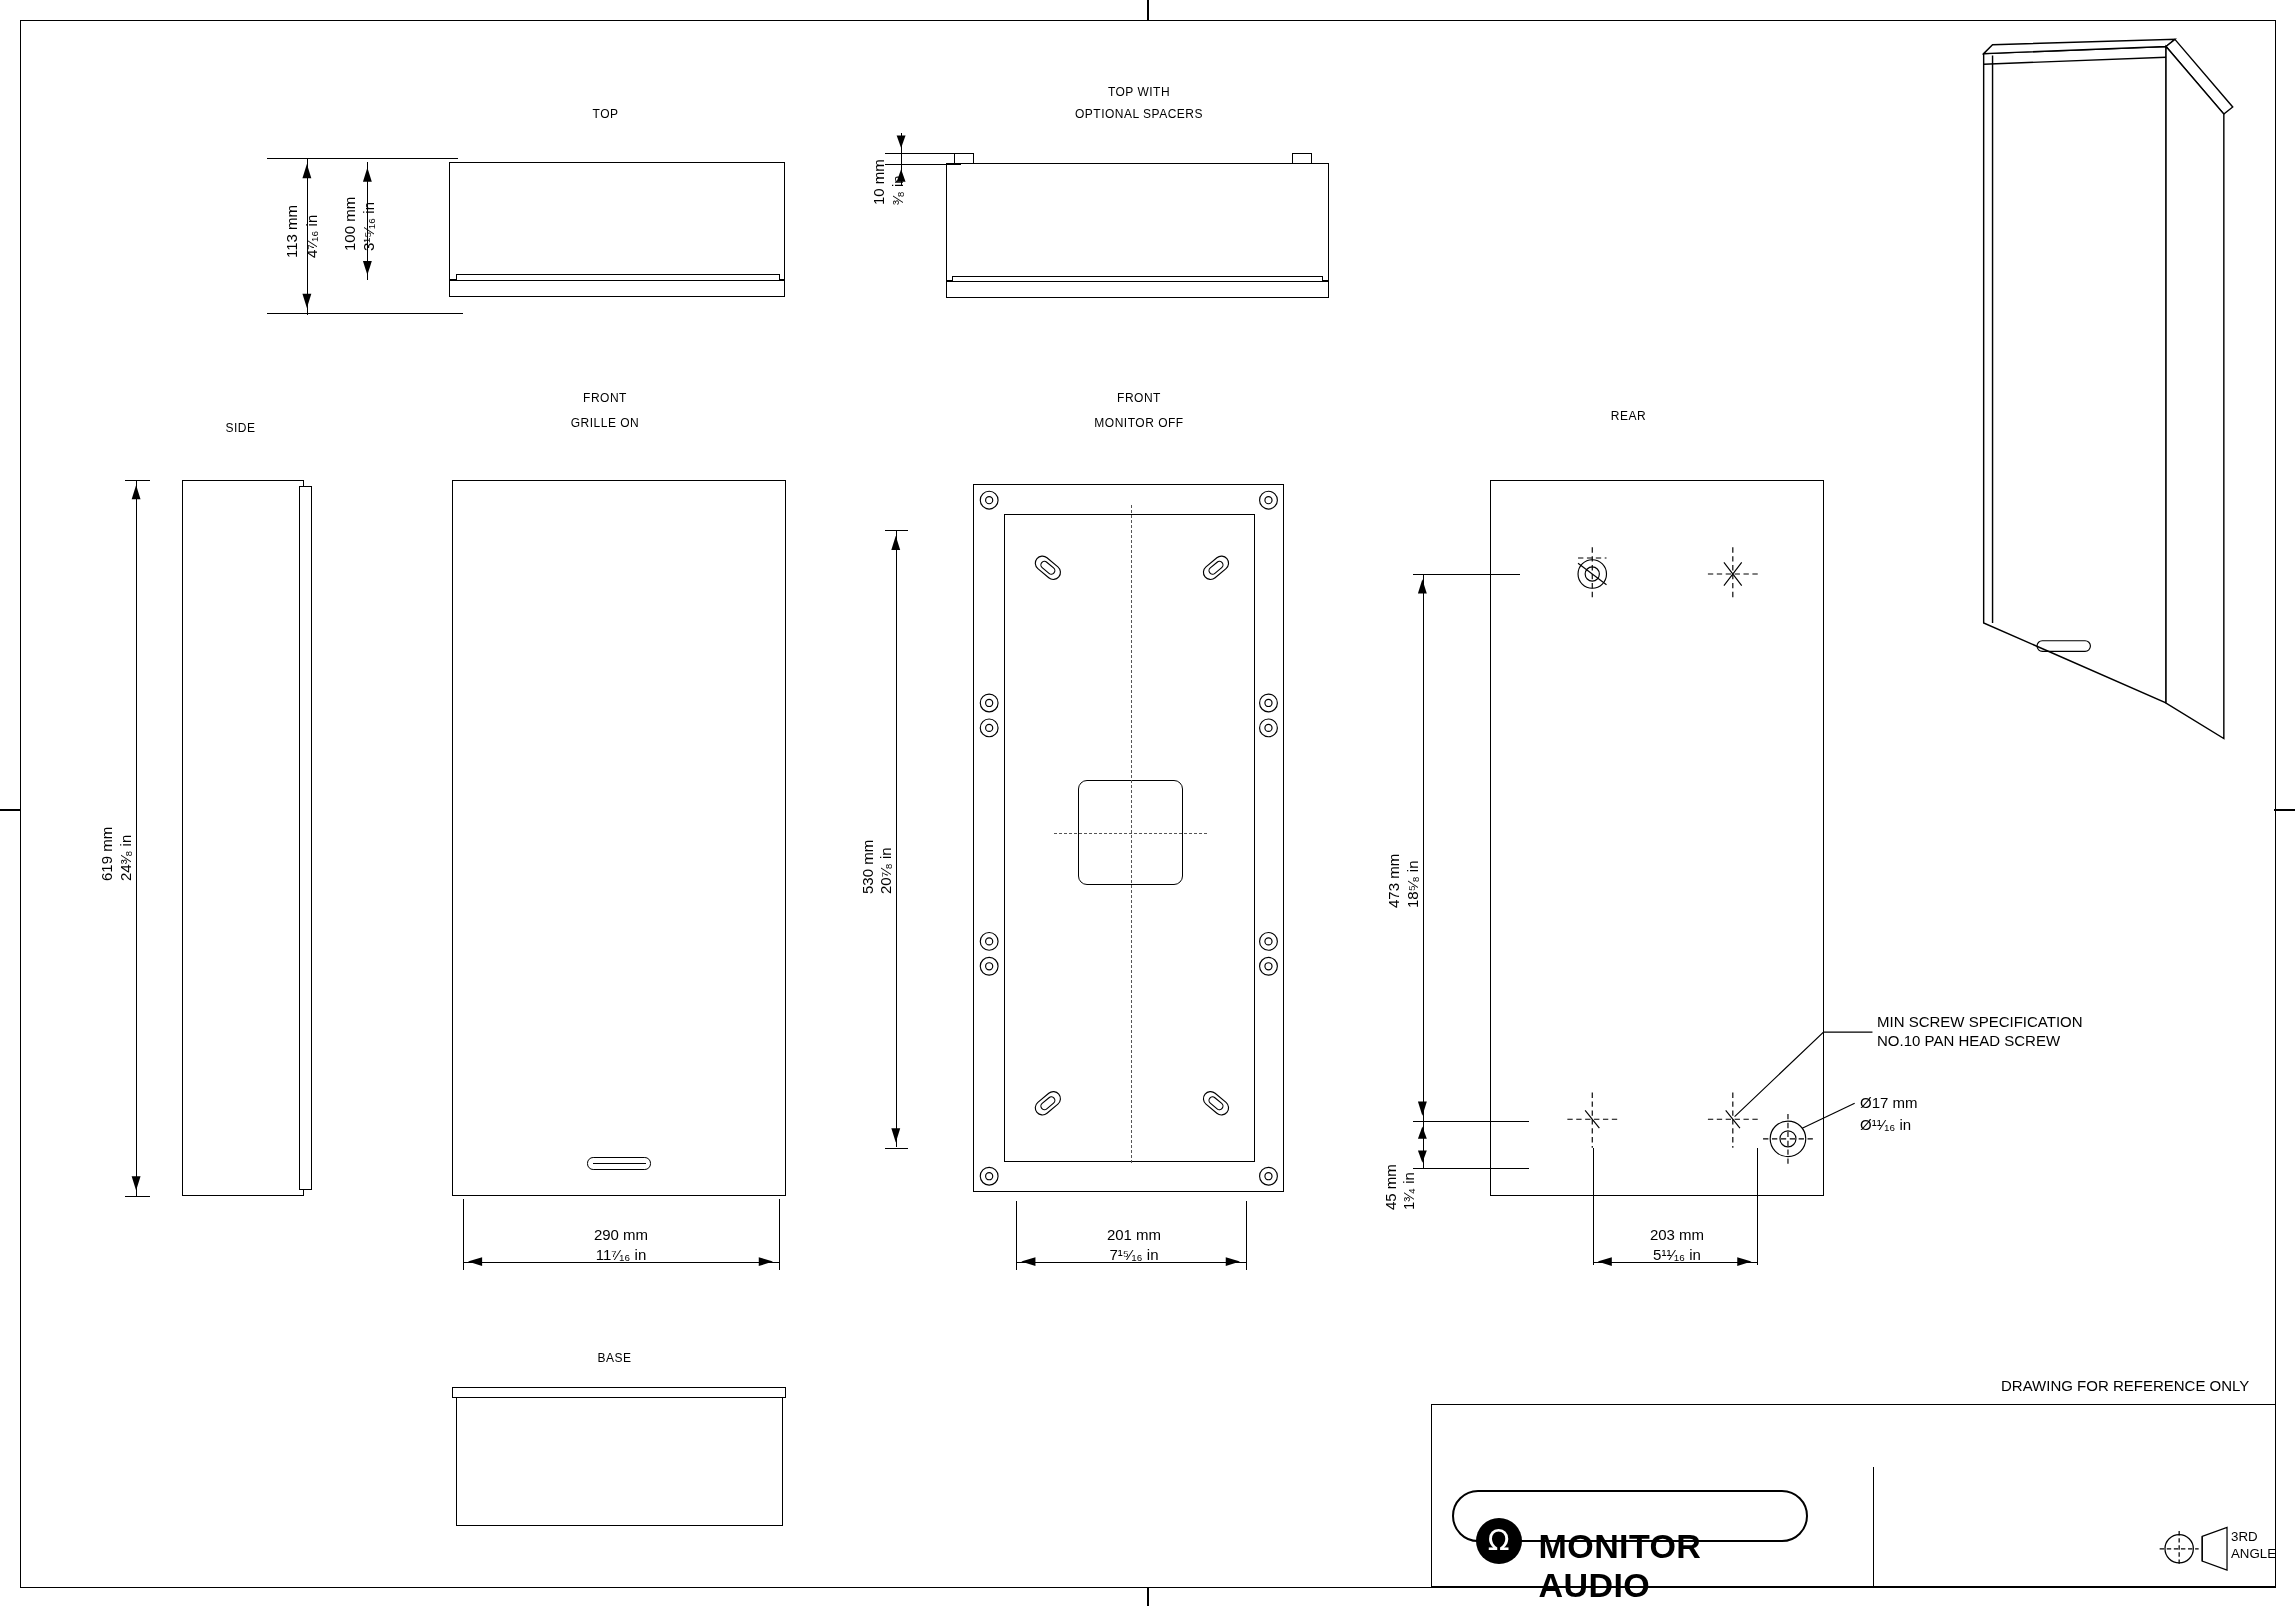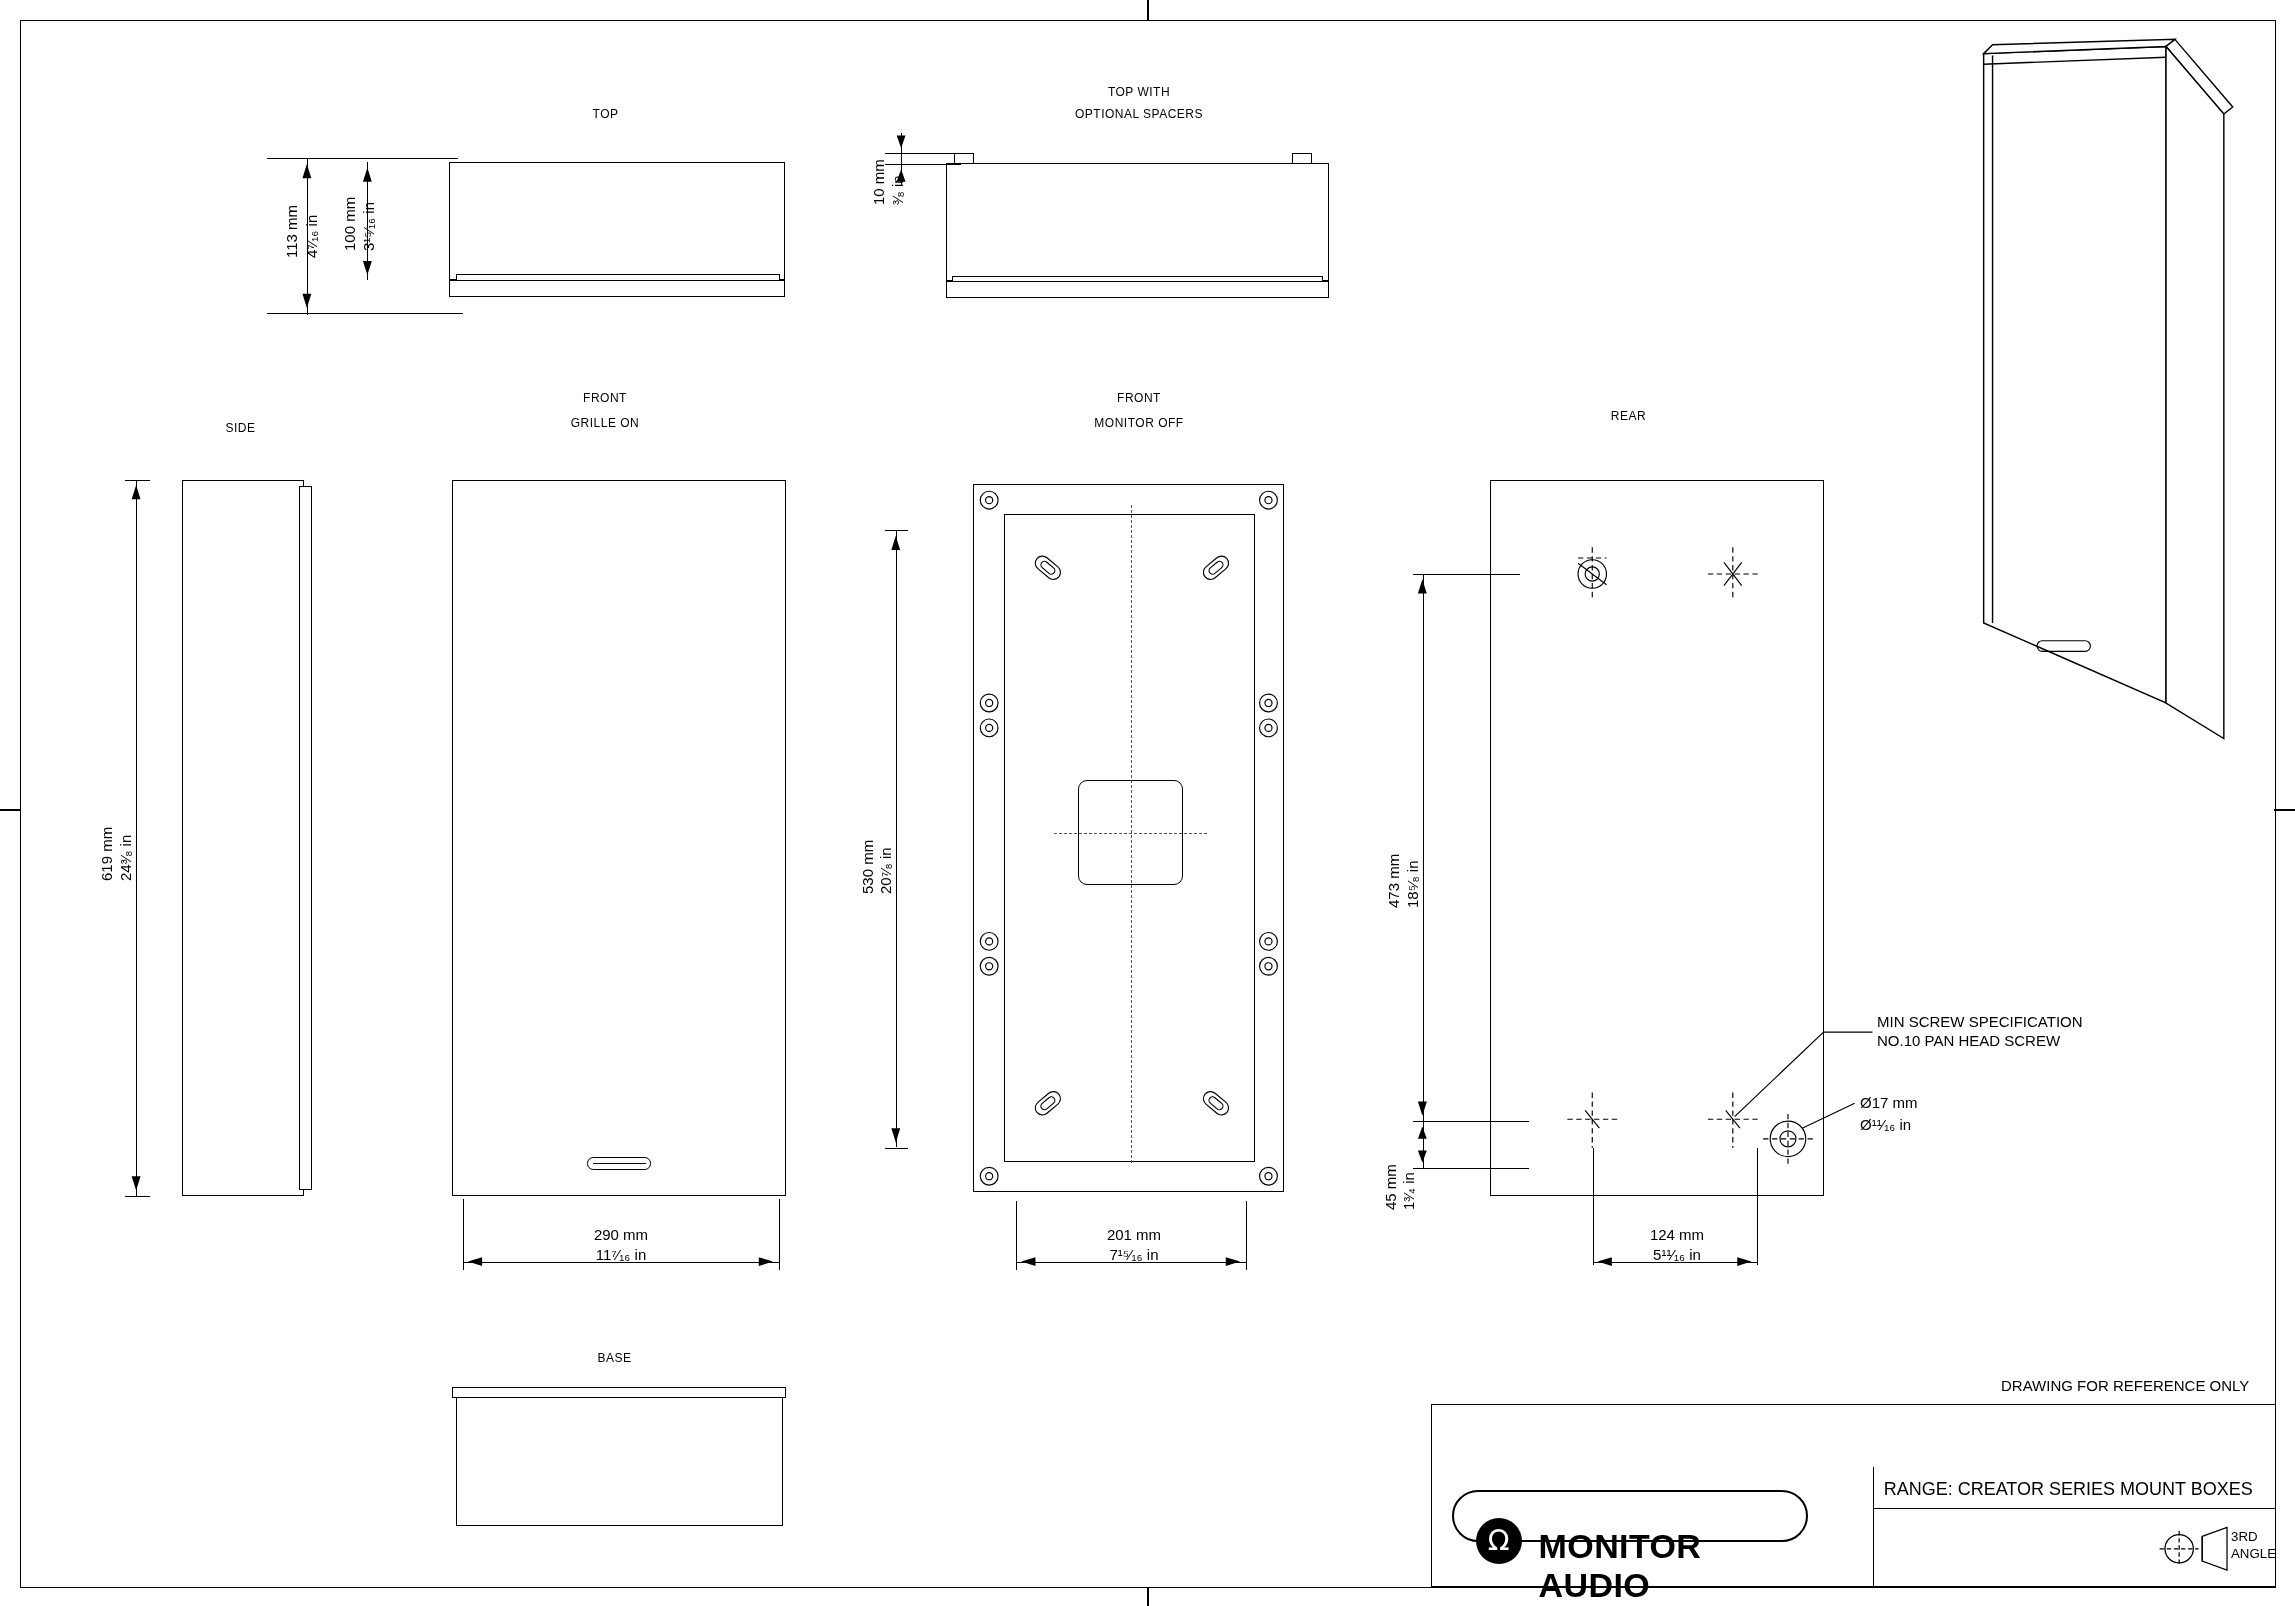--- a/index.html
+++ b/index.html
@@ -281,21 +281,21 @@
   <div class="dim-text vert" style="left:1404px; top:908px;">18⁵⁄₈ in</div>
 
   <div class="line vline" style="left:1423px; top:1121px; height:47px;"></div>
   <div class="line hline" style="left:1413px; top:1168px; width:116px;"></div>
   <div class="dim-text vert" style="left:1382px; top:1210px;">45 mm</div>
   <div class="dim-text vert" style="left:1400px; top:1210px;">1³⁄₄ in</div>
 
   <div class="line hline" style="left:1593px; top:1262px; width:165px;"></div>
   <div class="line vline" style="left:1593px; top:1148px; height:117px;"></div>
   <div class="line vline" style="left:1757px; top:1148px; height:117px;"></div>
-  <div class="dim-text" style="left:1588px; top:1226px; width:178px;">124 mm</div>
+  <div class="dim-text" style="left:1588px; top:1226px; width:178px;">203 mm</div>
   <div class="dim-text" style="left:1588px; top:1246px; width:178px;">5¹¹⁄₁₆ in</div>
 
   <div class="leader-text" style="left:1877px; top:1012px;">MIN SCREW SPECIFICATION</div>
   <div class="leader-text" style="left:1877px; top:1031px;">NO.10 PAN HEAD SCREW</div>
 
   <div class="leader-text" style="left:1860px; top:1093px;">Ø17 mm</div>
   <div class="leader-text" style="left:1860px; top:1115px;">Ø¹¹⁄₁₆ in</div>
 
   <div class="box thin" style="left:452px; top:1387px; width:334px; height:10.7px;"></div>
   <div class="box" style="left:456px; top:1397px; width:327px; height:129px;"></div>
@@ -430,23 +430,20 @@
   <div id="title-block">
 
     <div class="tb-logo-cell">
       <div class="logo-pill">
         <div class="logo-circle"></div>
         <div class="logo-omega">Ω</div>
         <div class="logo-text">MONITOR AUDIO</div>
       </div>
     </div>
 
-    <div class="tb-range-cell">
-      <span>RANGE: CREATOR SERIES MOUNT BOXES</span>
-    </div>
 
 
     <div class="tb-angle-cell">
       <svg width="119" height="78" viewBox="0 0 134 88">
         <g stroke="#000" fill="none" stroke-width="1.4">
           <circle cx="26" cy="46" r="16"></circle>
           <line x1="4" y1="46" x2="48" y2="46" stroke-dasharray="5 3"></line>
           <line x1="26" y1="26" x2="26" y2="66" stroke-dasharray="5 3"></line>
           <polygon points="52,32 80,22 80,70 52,60"></polygon>
           <line x1="52" y1="32" x2="52" y2="60"></line>

